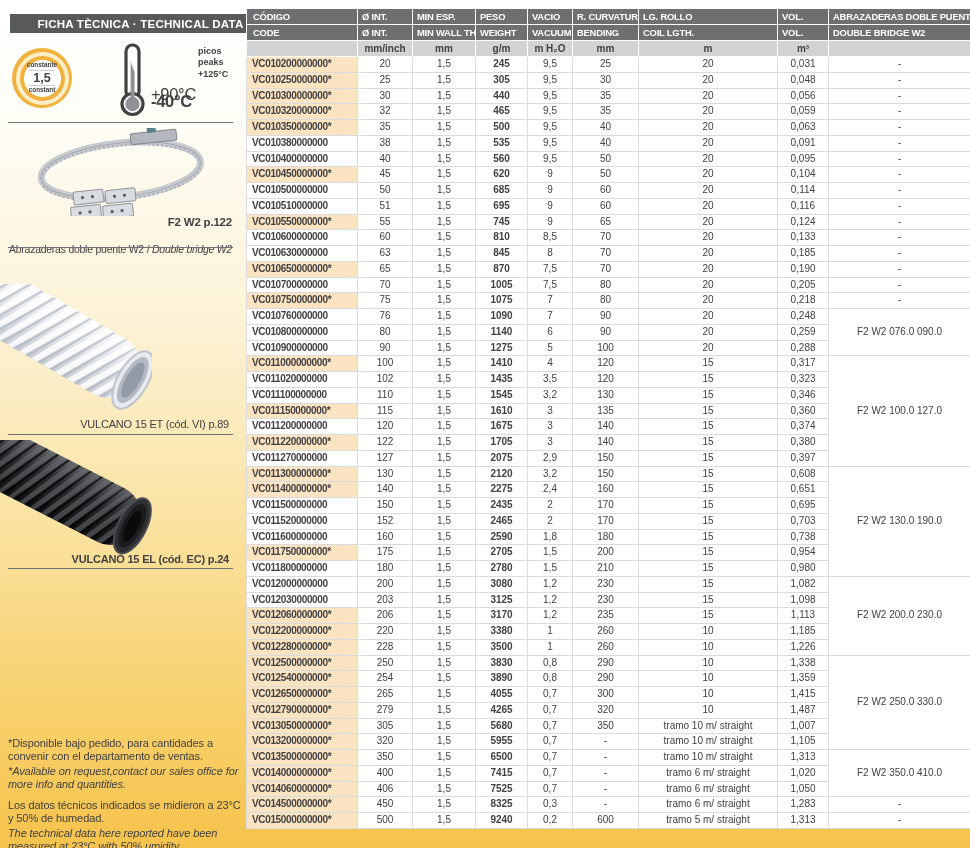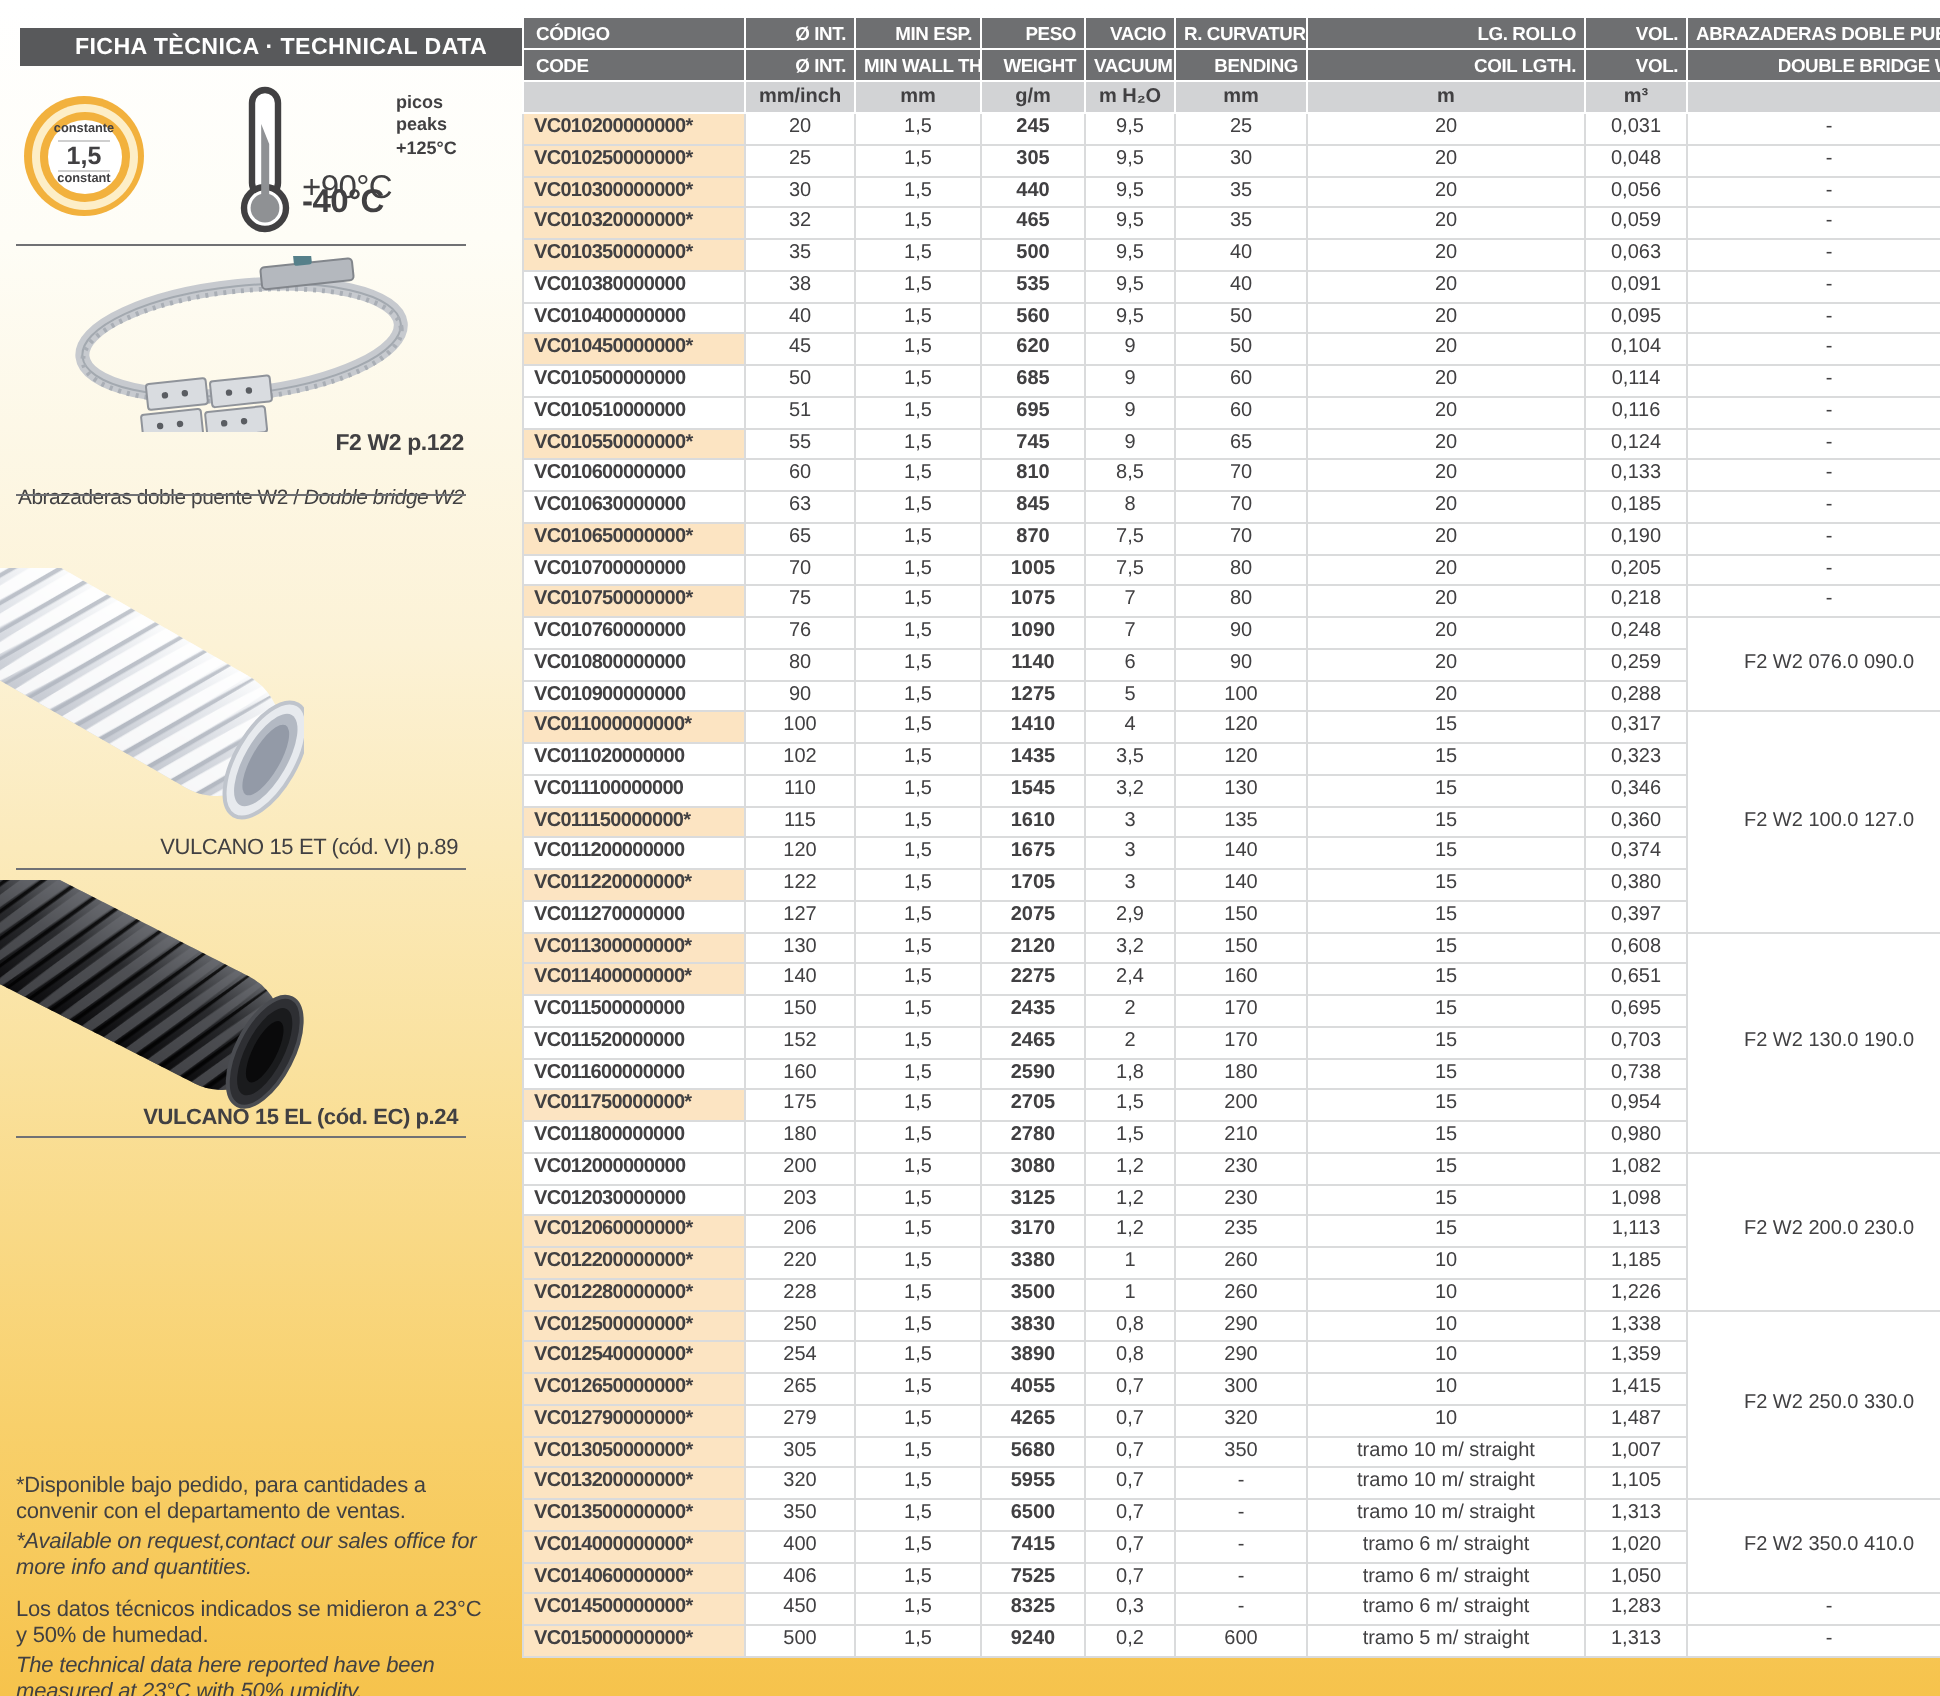--- a/index.html
+++ b/index.html
@@ -35,25 +35,25 @@
   .series-h .it{font-style:italic;}
   .hose1{position:absolute;left:0px;top:284px;}
   .hose2{position:absolute;left:0px;top:440px;}
   .hcap1{position:absolute;right:16px;top:418px;font-size:11px;font-weight:normal;letter-spacing:-0.2px;}
   .hcap2{position:absolute;right:16px;top:553px;font-size:11px;font-weight:bold;letter-spacing:-0.2px;}
   .footnotes{position:absolute;left:8px;top:737px;width:233px;font-size:11px;line-height:1.18;letter-spacing:-0.1px;}
   .footnotes p{margin:0 0 2px 0;}
   .footnotes .it{font-style:italic;}
   .footnotes .gap{height:6px;}
   
-  .table-wrap{position:absolute;left:261px;top:8px;width:588px;}
+  .table-wrap{position:absolute;left:246px;top:8px;width:588px;}
   table{border-collapse:collapse;table-layout:fixed;width:724px;}
   th,td{overflow:hidden;white-space:nowrap;}
   th.h{background:#6e6f71;color:#fff;font-size:9.4px;font-weight:bold;height:15px;
-    border:1px solid #fff;padding:0 4px;text-align:right;letter-spacing:-0.2px;line-height:15px;}
+    border:1px solid #fff;padding:0 4px;text-align:left;letter-spacing:-0.2px;line-height:15px;}
   th.u{background:#d2d3d5;color:#414042;font-size:10px;font-weight:bold;height:15px;
     border:1px solid #fff;padding:0 4px;text-align:center;line-height:15px;}
   th.lft{text-align:left;padding-left:6px;}
   td{border:1px solid #dadbdc;font-size:10px;color:#414042;text-align:center;
     height:14.75px;line-height:14.75px;padding:0;background:#fff;}
   td.code{text-align:left;padding-left:5px;font-weight:bold;letter-spacing:-0.35px;}
   td.hl{background:#fce4c2;}
   td.b{font-weight:bold;}
   td.w2{font-size:10px;}
 </style>

